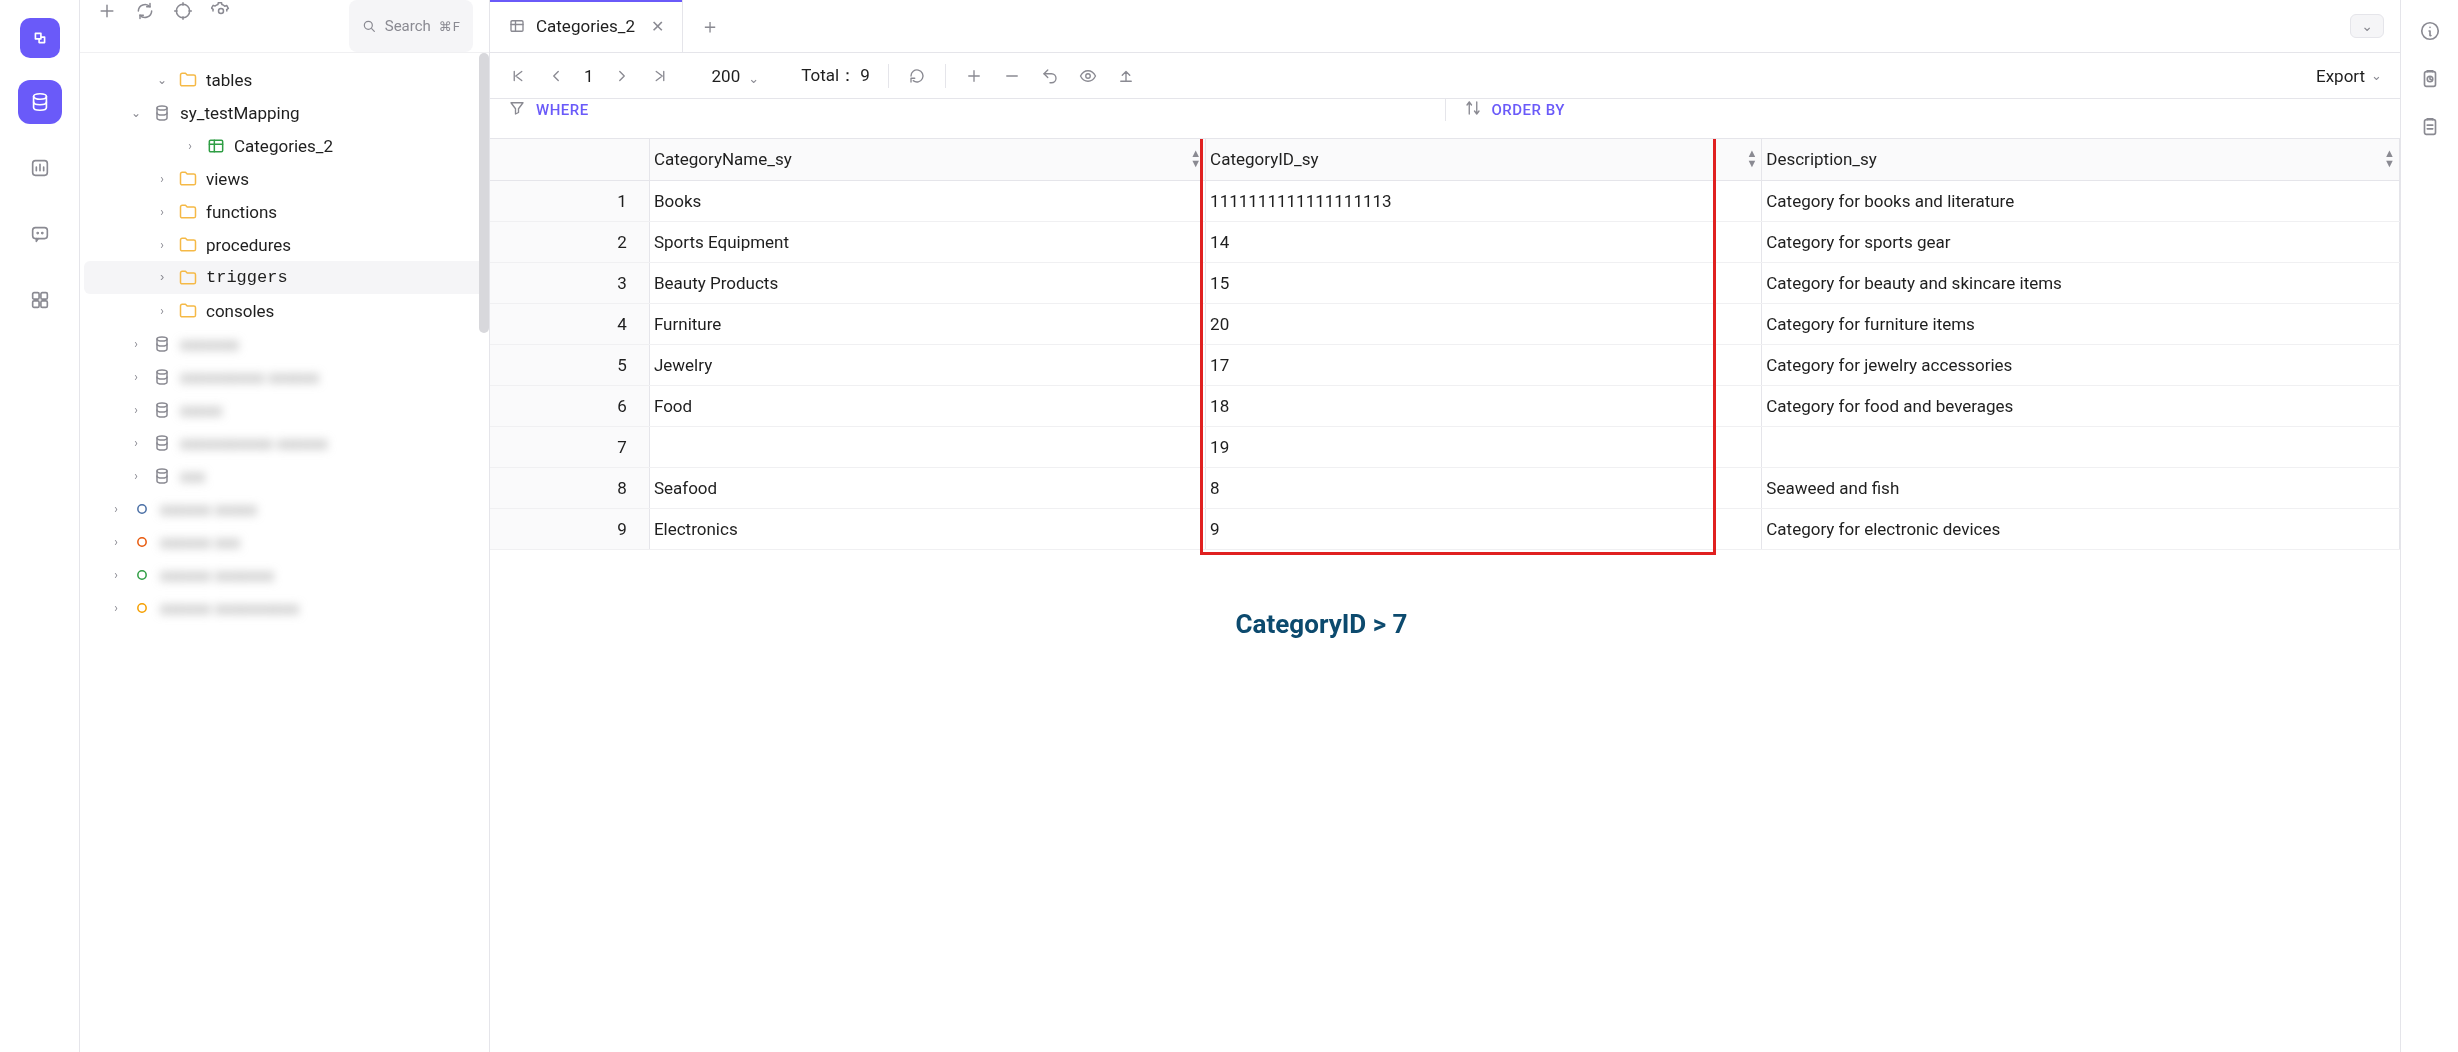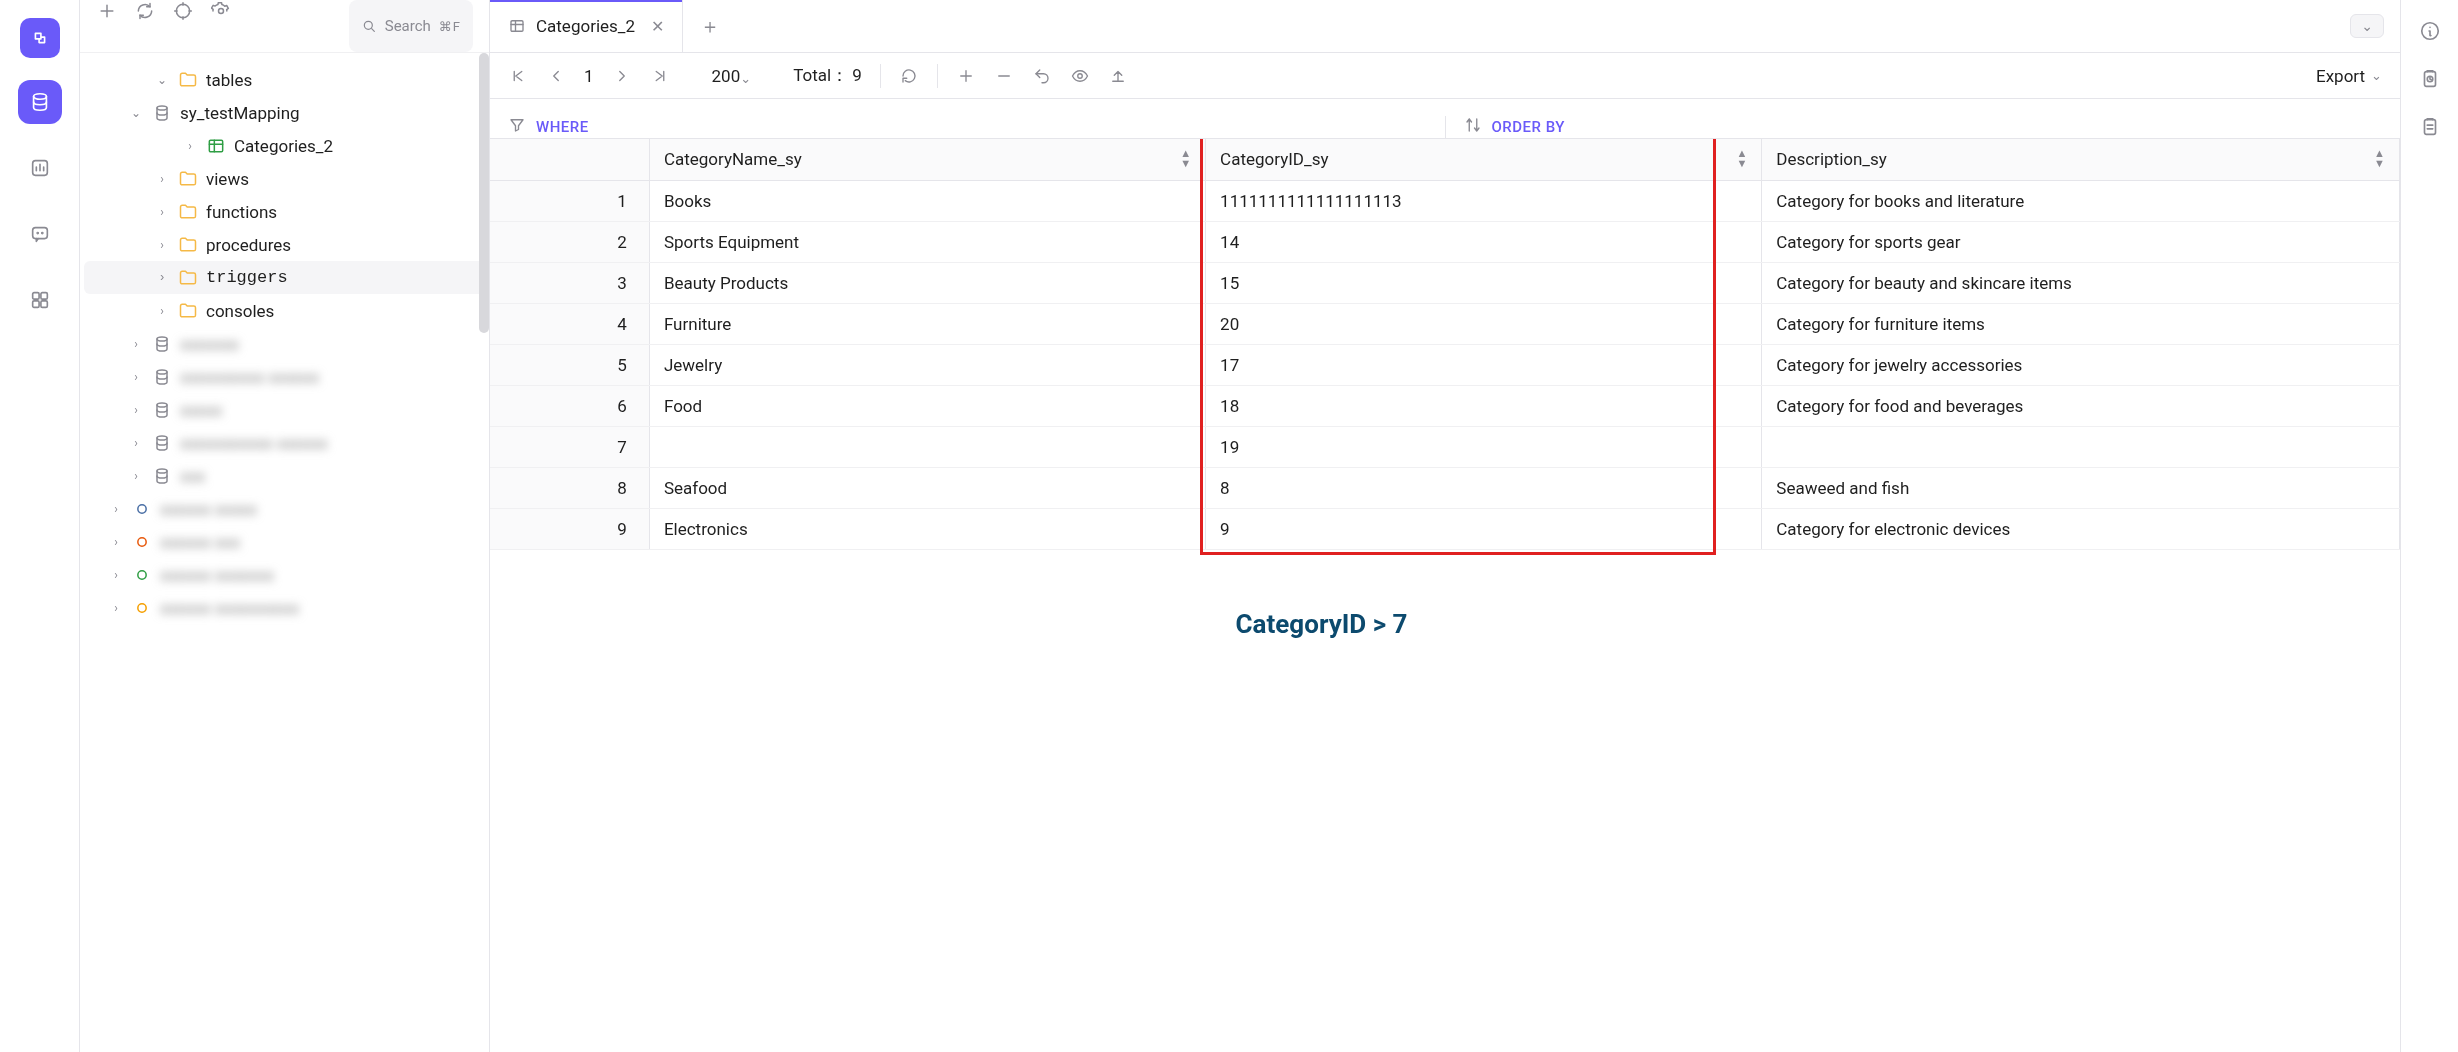--- a/index.html
+++ b/index.html
@@ -152,21 +152,21 @@
   .gt-ico { width:20px; height:20px; display:flex; align-items:center; justify-content:center; }
   .gt-ico svg { width:18px; height:18px; }
   .page-num { color: var(--text); }
   .total-label { color: var(--text); }
   .grid-toolbar-right { margin-left:auto; display:flex; align-items:center; gap:10px; color:var(--text);}
   .export { display:flex; align-items:center; gap:6px;justify-content:center;}
 
   .filter-bar {
     height: var(--filter-h);
     border-bottom:1px solid var(--border);
-    display:flex; align-items:flex-end;
+    display:flex; align-items:flex-start;
     color: var(--muted); font-size:15px;
   }
   .filter-half {
     flex:1; display:flex; align-items:center; gap:10px; padding:0 18px;
   }
   .filter-half + .filter-half { border-left:1px solid var(--border);}
   .filter-label { color: var(--accent); letter-spacing: .5px; font-weight:500; font-size:15px;}
   .filter-ico { color: var(--muted);}
 
   
@@ -174,21 +174,21 @@
     flex:1; overflow:auto; position:relative;
   }
   .grid table {
     border-collapse: collapse; width: max-content; min-width:100%;
     table-layout: fixed;
   }
   .grid th, .grid td {
     border-right:1px solid var(--border);
     border-bottom:1px solid var(--border-soft);
     height: var(--row-h);
-    padding: 0 14px; text-align:left; font-weight:400;
+    padding: 0 4px; text-align:left; font-weight:400;
     white-space: nowrap;
   }
   .grid th {
     background:#fafafb; position:sticky; top:0;
     border-bottom:1px solid var(--border);
   }
   .grid th .sort {
     float:right; color:var(--muted); font-size:11px; line-height:10px;
     display:inline-flex; flex-direction:column; margin-left:8px;
   }
@@ -520,21 +520,21 @@
           <svg viewBox="0 0 24 24">
             <path d="M9 6l6 6-6 6"></path>
           </svg>
         </span>
       <span class="gt-ico">
           <svg viewBox="0 0 24 24">
             <path d="M17 6v12M7 6l8 6-8 6"></path>
           </svg>
         </span>
       <span style="width:6px"></span>
-      <span style="color:var(--text);display:flex;align-items:flex-end;gap:0;">
+      <span style="color:var(--text);display:flex;align-items:flex-end;gap:8px;">
         <span>200</span>
         <span style="font-size:13px;color:var(--muted)">⌄</span>
       </span>
       <span style="width:6px"></span>
       <span class="total-label">
         <span>Total：</span>
         <span>9</span>
       </span>
       <span class="sep"></span>
       <span class="gt-ico">

